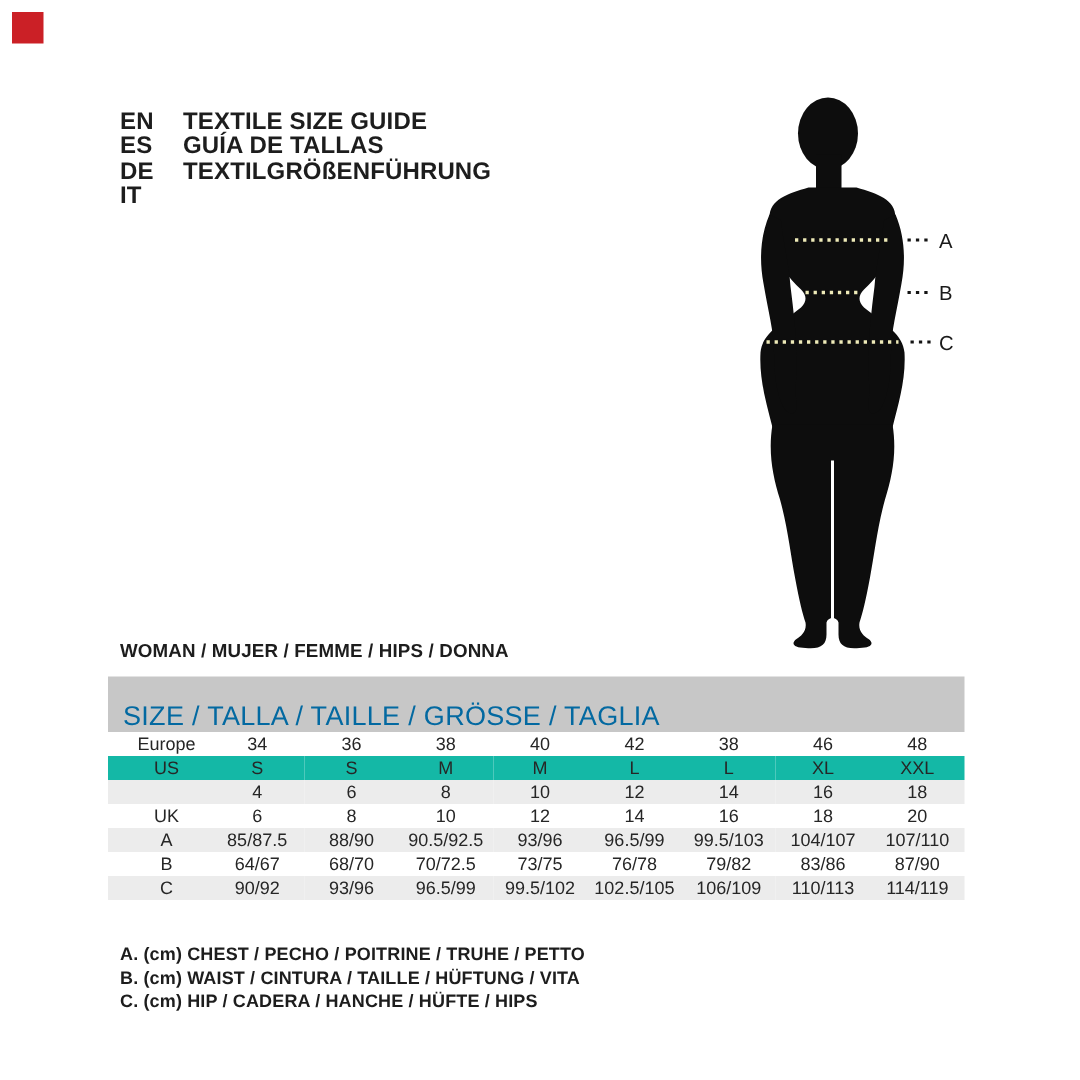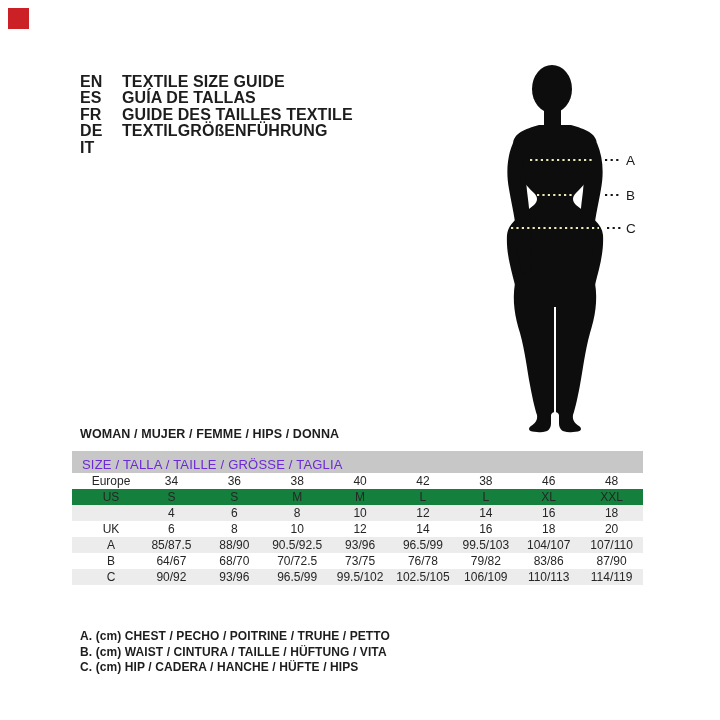--- a/index.html
+++ b/index.html
@@ -20,22 +20,22 @@
   .lang-code{width:42px;flex:0 0 42px;}
 
   
   #section-title{left:80px;top:427px;font-weight:bold;font-size:12.5px;letter-spacing:.1px;}
 
   
   #size-table-wrap{left:72px;top:451px;width:571px;}
   table{border-collapse:collapse;table-layout:fixed;width:571px;font-size:12px;color:#262626;}
   col.c-label{width:68px;}
   th.bar{
-    height:18px;text-align:left;font-weight:normal;font-size:13px;
-    padding:4px 0 0 10px;color:#6d28d9;letter-spacing:.2px;
+    height:18px;text-align:left;font-weight:normal;font-size:18px;
+    padding:16px 0 0 10px;color:#0369a1;letter-spacing:.2px;
   }
   td{height:16px;text-align:center;padding:0;white-space:nowrap;}
   td.row-label{text-align:center;padding-left:10px;}
 
   
   #legend-list{left:80px;top:602px;margin-top:27px;}
   .legend-line{font-weight:bold;font-size:12px;line-height:15.7px;letter-spacing:.1px;}
 
   
   #figure-svg{left:455px;top:55px;}
@@ -47,24 +47,20 @@
 <div class="abs" id="corner-marker" style="background: rgb(203, 32, 38);"></div>
 
 <div class="abs" id="language-list">
     <div class="lang-row">
       <span class="lang-code">EN</span>
       <span class="lang-term">TEXTILE SIZE GUIDE</span>
     </div>
     <div class="lang-row">
       <span class="lang-code">ES</span>
       <span class="lang-term">GUÍA DE TALLAS</span>
-    </div>
-    <div class="lang-row">
-      <span class="lang-code">FR</span>
-      <span class="lang-term">GUIDE DES TAILLES TEXTILE</span>
     </div>
     <div class="lang-row">
       <span class="lang-code">DE</span>
       <span class="lang-term">TEXTILGRÖßENFÜHRUNG</span>
     </div>
     <div class="lang-row">
       <span class="lang-code">IT</span>
     </div>
   </div>
 
@@ -116,21 +112,21 @@
           <td class="row-label">Europe</td>
           <td>34</td>
           <td>36</td>
           <td>38</td>
           <td>40</td>
           <td>42</td>
           <td>38</td>
           <td>46</td>
           <td>48</td>
         </tr>
-        <tr style="background: #15803d;">
+        <tr style="background: #14b8a6;">
           <td class="row-label">US</td>
           <td>S</td>
           <td>S</td>
           <td>M</td>
           <td>M</td>
           <td>L</td>
           <td>L</td>
           <td>XL</td>
           <td>XXL</td>
         </tr>

